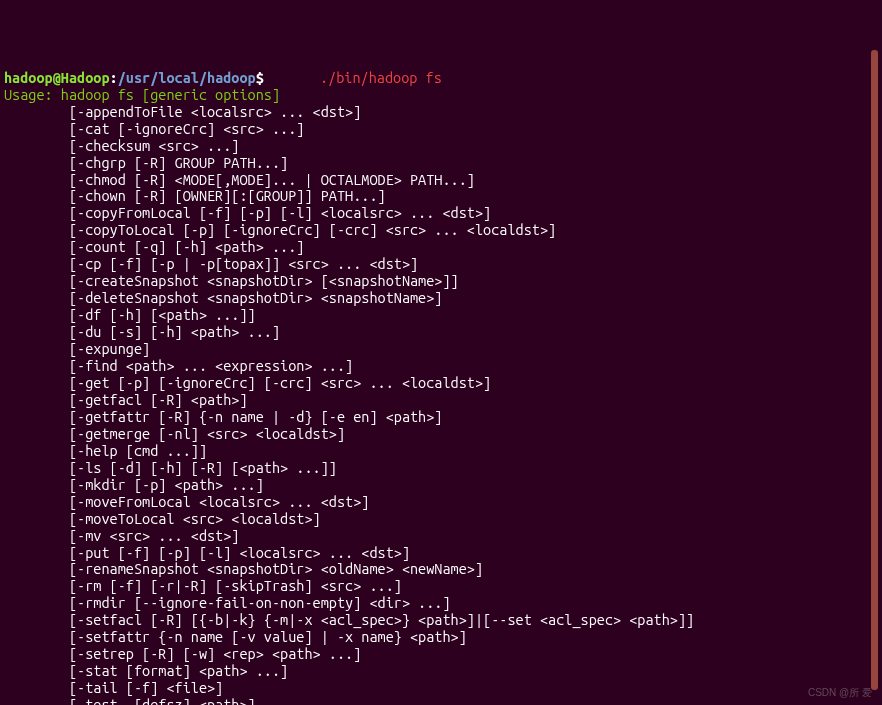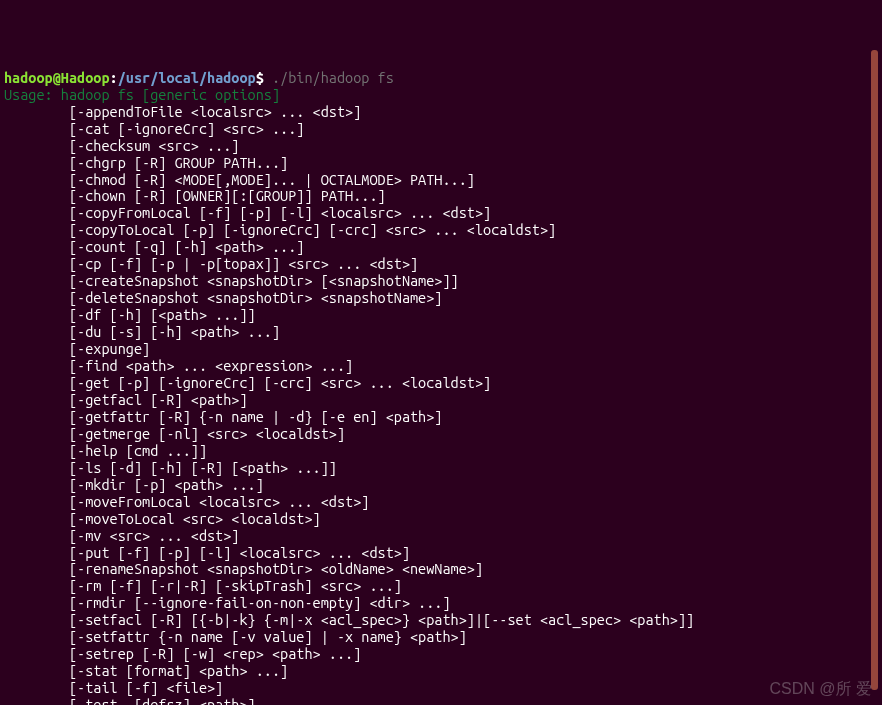--- a/index.html
+++ b/index.html
@@ -28,41 +28,42 @@
     .prompt-path {
       color: #729fcf;
       font-weight: bold;
       text-align: right;
     }
     .prompt-sep {
       color: #ffffff;
       font-weight: bold;
     }
     .cmd {
-      color: #737373;
+      color: #ef4444;
+      margin-left: 48px;
     }
     .output {
-      color: #15803d;
+      color: #84cc16;
       text-align: center;
     }
     .scrollbar {
       position: absolute;
       right: 4px;
       top: 50px;
       width: 7px;
       height: 640px;
       background-color: rgba(255,140,90,0.5);
       border-radius: 3px;
     }
     .watermark {
       position: absolute;
       bottom: 6px;
       right: 10px;
       color: rgba(200,200,200,0.35);
-      font-size: 16px;
+      font-size: 10px;
       font-family: sans-serif;
     }
   </style>
 </head>
 <body>
 
 
 
 <div><span class="prompt-user">hadoop@Hadoop</span><span class="prompt-sep">:</span><span class="prompt-path">/usr/local/hadoop</span><span class="prompt-sep">$ </span><span class="cmd">./bin/hadoop fs</span>
 <span class="output">Usage: hadoop fs [generic options]</span>

